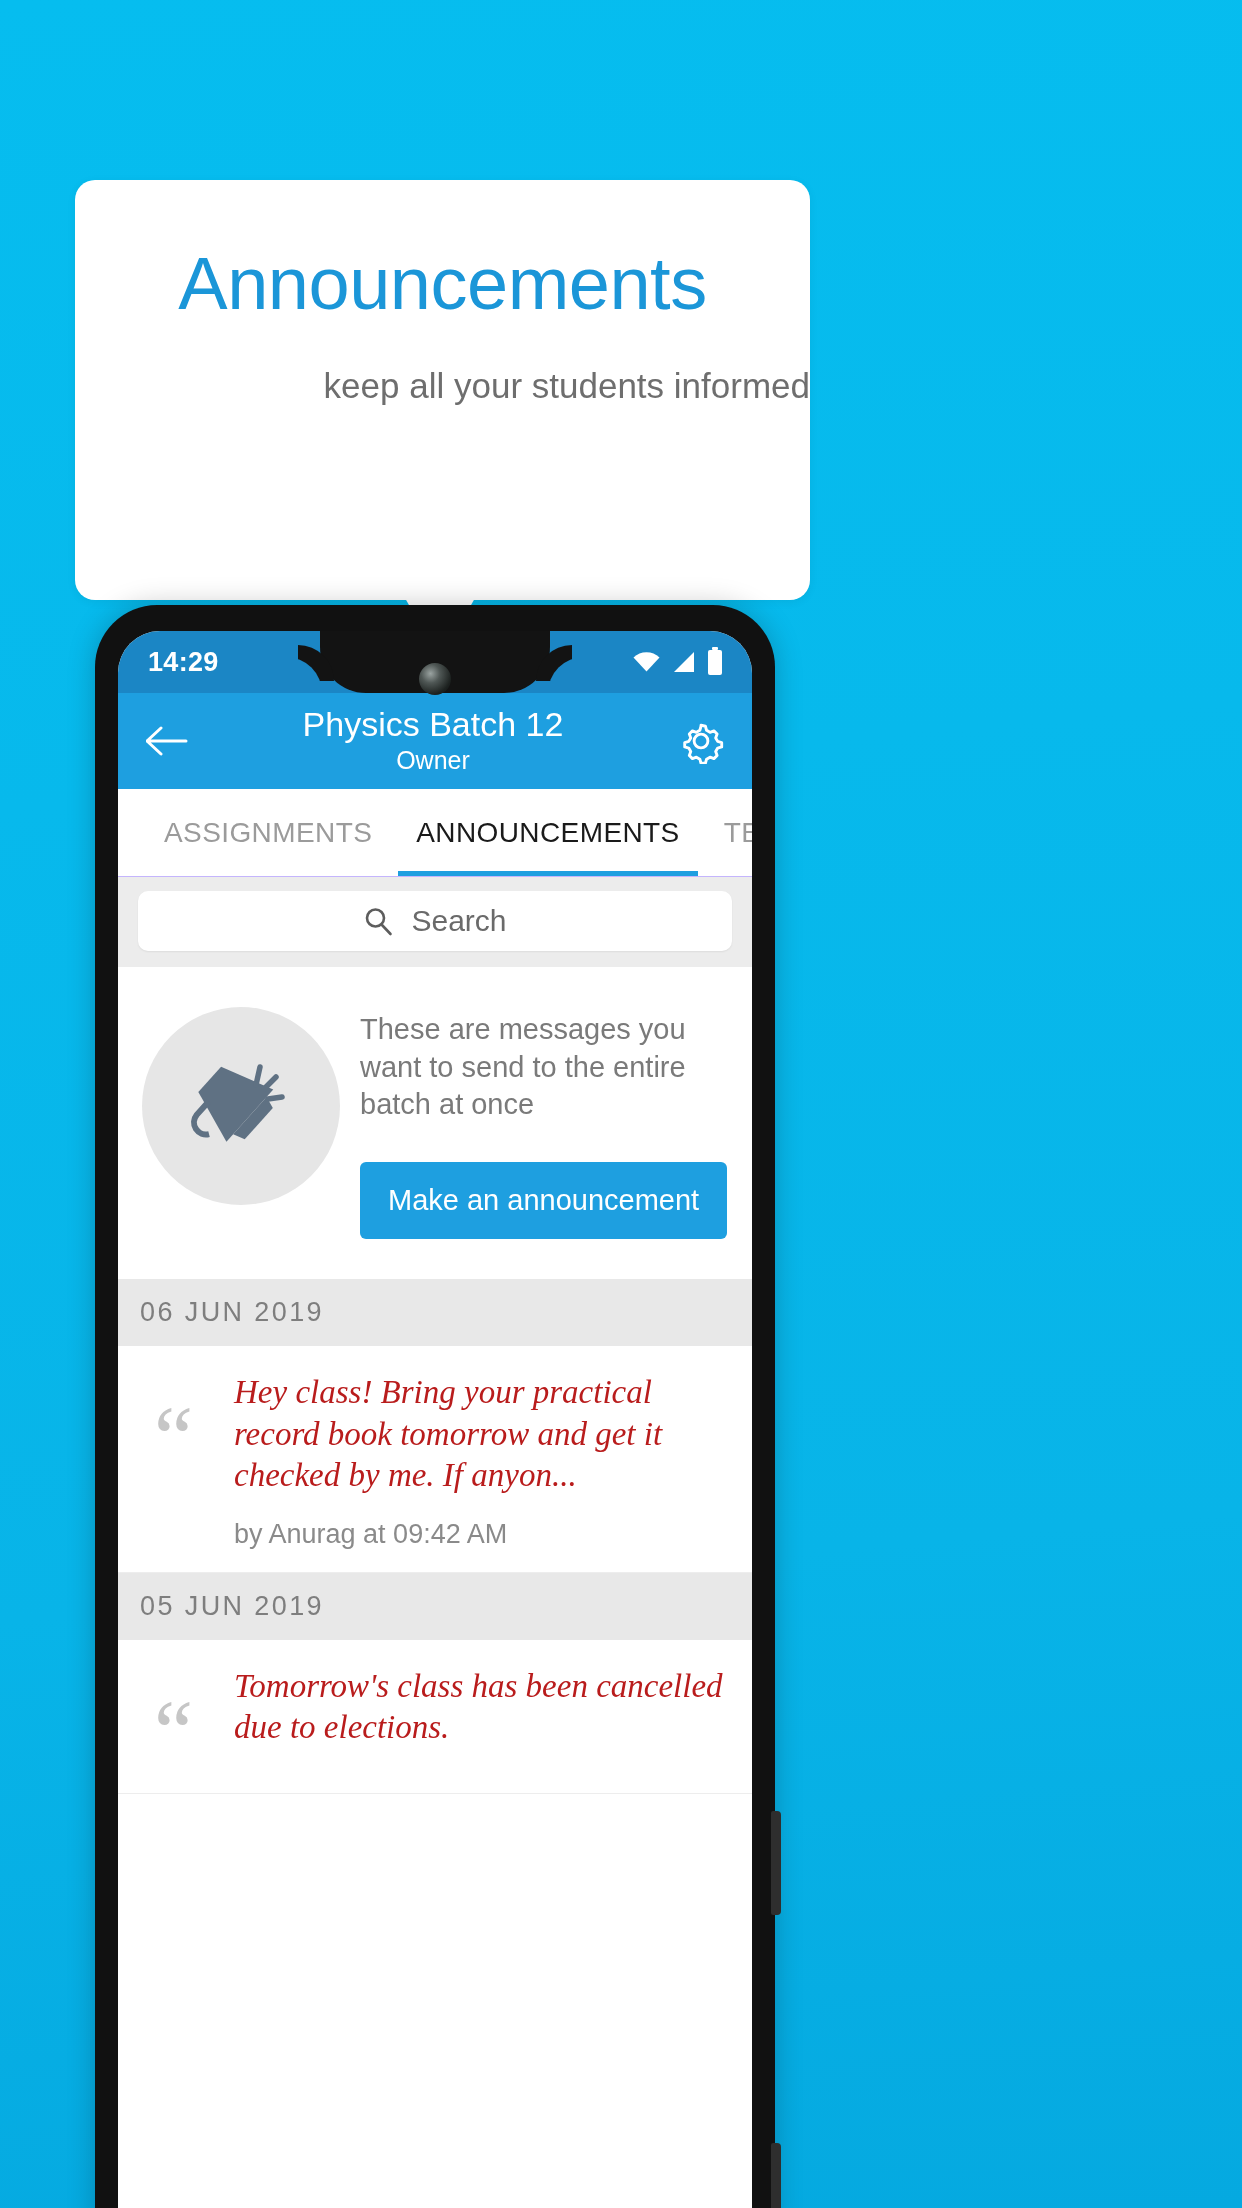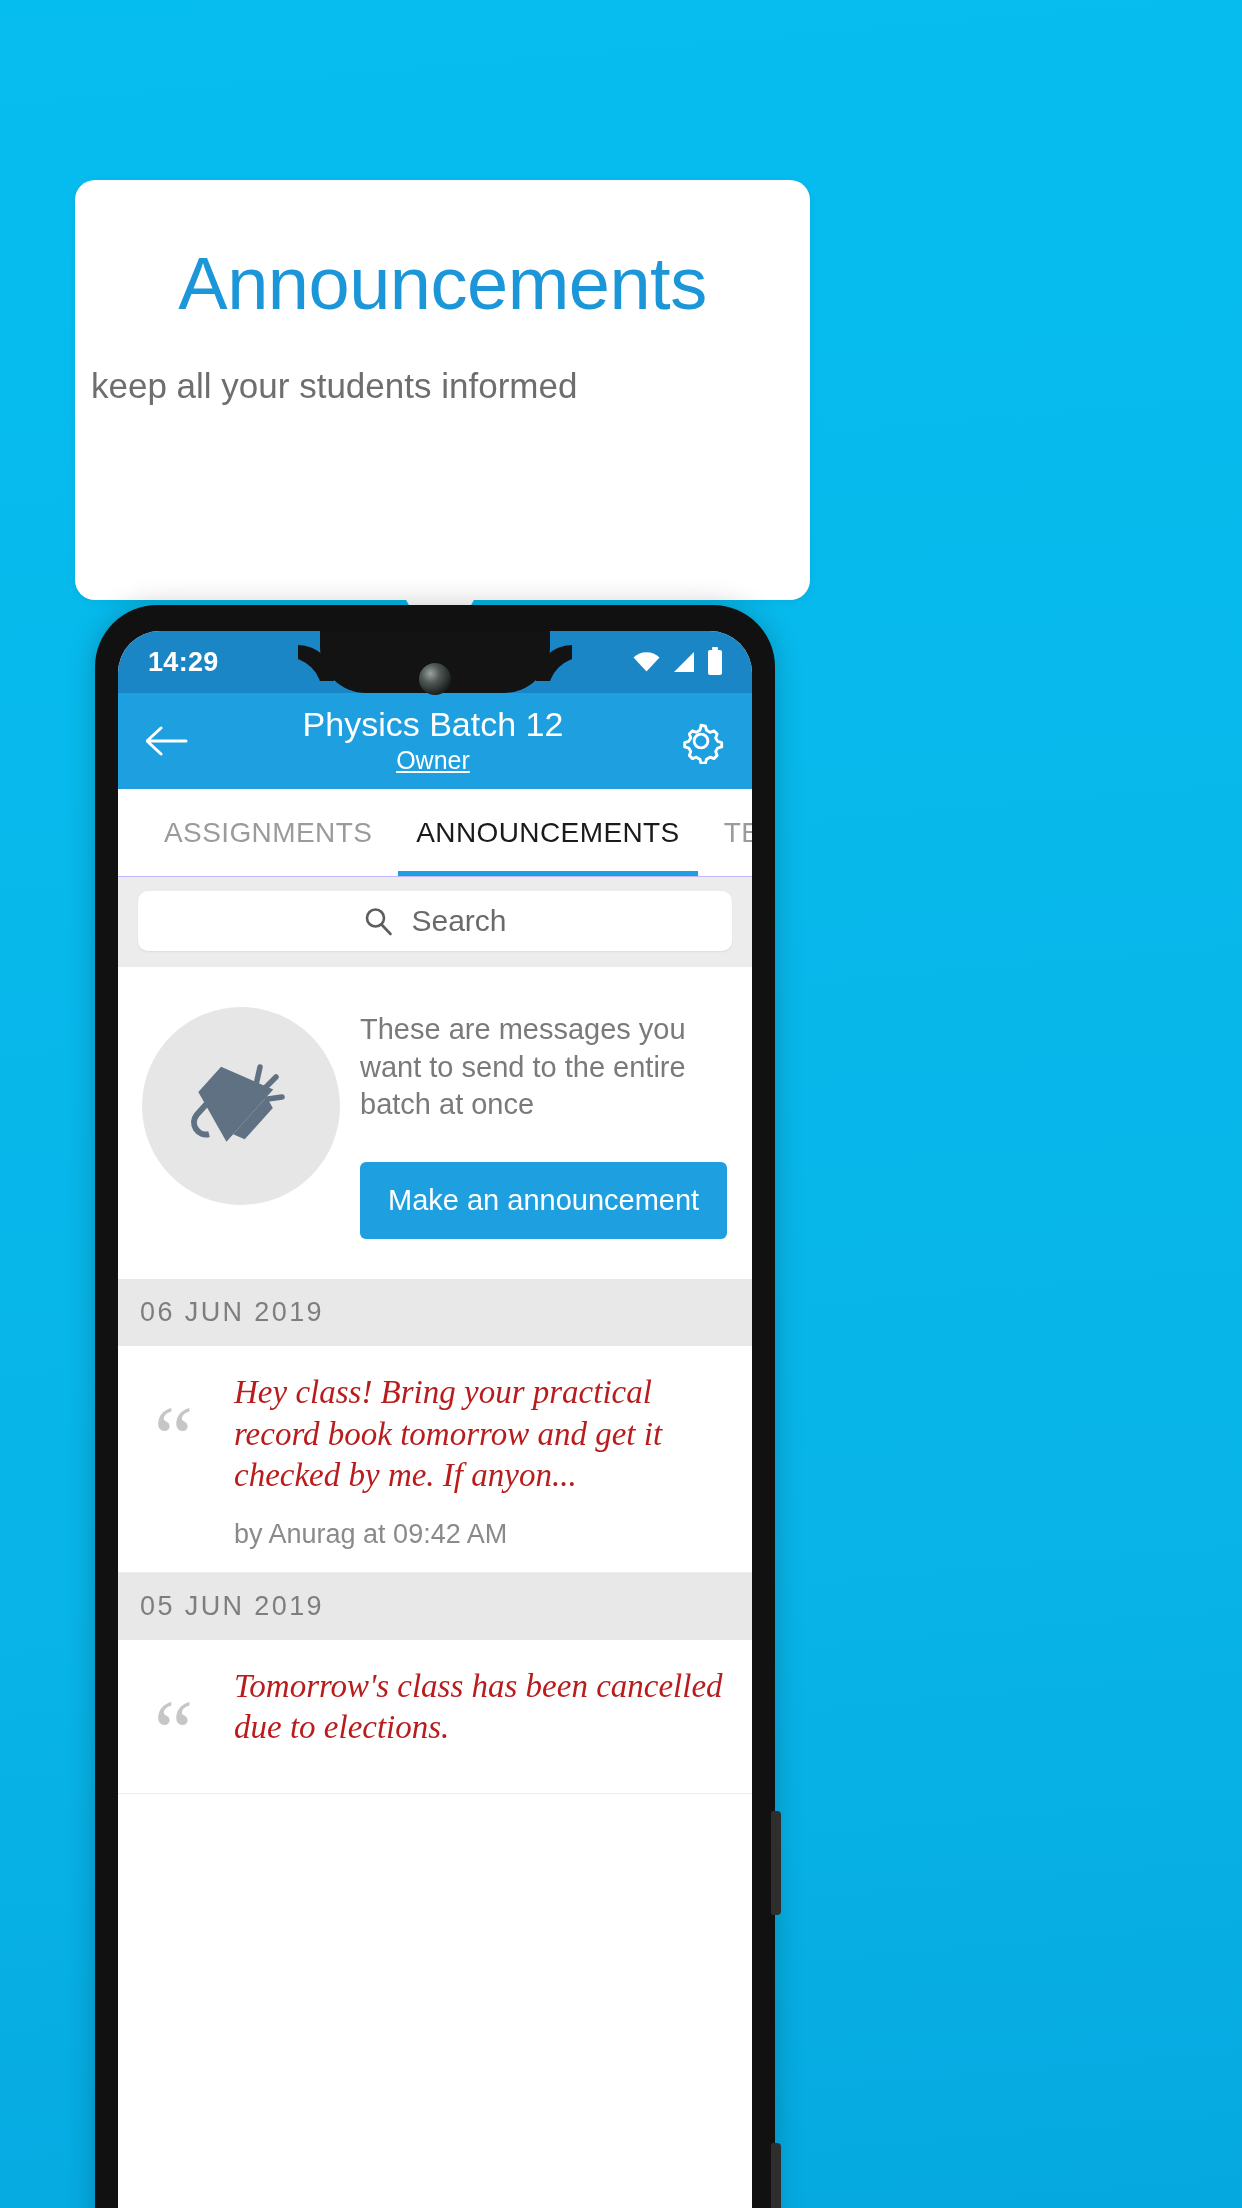--- a/index.html
+++ b/index.html
@@ -38,21 +38,21 @@
     text-align:center;
     font-size:74px;
     font-weight:400;
     color:#1b96d8;
     letter-spacing:-0.5px;
     line-height:1;
   }
   .bubble-sub {
     position:absolute;
     left:16px; right:0; top:185px;
-    text-align:left;
+    text-align:right;
     font-size:35px;
     font-weight:400;
     color:#6e6e6e;
     line-height:1.2;
   }
 
   
   .phone {
     position:absolute;
     left:95px; top:605px;
@@ -159,21 +159,21 @@
   .appbar-title-wrap {
     flex:1; text-align:center;
     margin-top:-2px;
   }
   .appbar-title {
     color:#ffffff; font-size:34px; font-weight:400;
     line-height:1.12;
   }
   .appbar-sub {
     color:#ffffff; font-size:25px; font-weight:400;
-    line-height:1.2; margin-top:1px;text-decoration:underline;
+    line-height:1.2; margin-top:1px;
   }
   .back-arrow { width:42px; height:34px; }
   .gear { width:46px; height:46px; }
 
   
   .tabs {
     position:relative;
     height:88px;
     background:#ffffff;
     display:flex; align-items:center;

